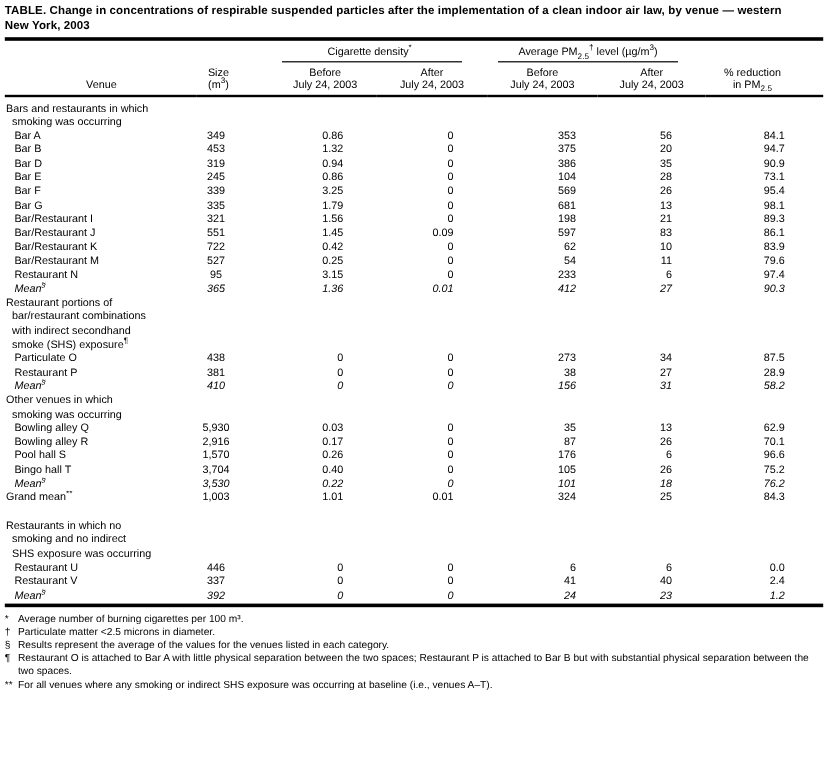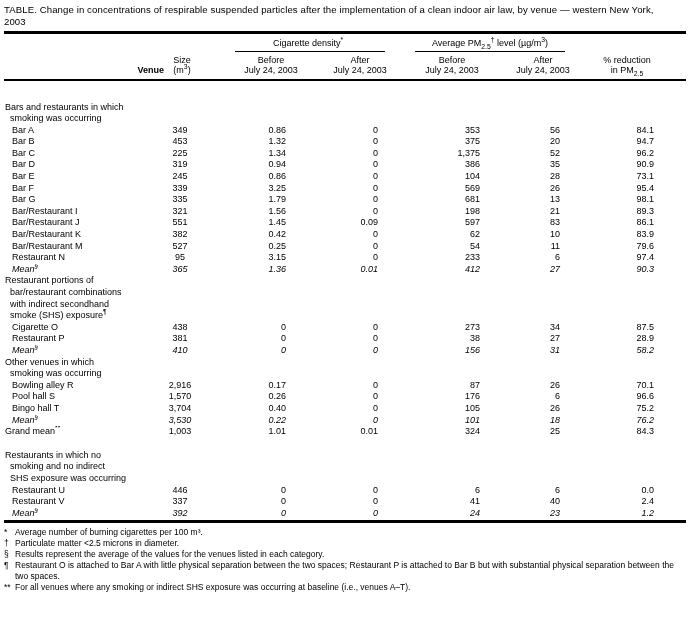--- a/index.html
+++ b/index.html
@@ -4,50 +4,50 @@
 <style>
   html,body { margin:0; padding:0; background:#fff; }
   body {
     width:690px; height:637px; overflow:hidden;
     font-family:"Liberation Sans","DejaVu Sans",sans-serif;
     color:#000; -webkit-font-smoothing:antialiased;
   }
   .page { padding:4px 4px 0 4px; }
 
   .title {
-    font-size:9.6px; font-weight:normal; line-height:12px;
+    font-size:9.6px; font-weight:bold; line-height:12px;
     letter-spacing:0.1px; margin-bottom:3px; width:660px;
   }
   .rule-thick { height:2.5px; background:#000; width:682px; }
 
   table { border-collapse:collapse; table-layout:fixed; width:682px; }
   col.c-venue{width:160px} col.c-size{width:46px} col.c-cb{width:104px}
   col.c-ca{width:92px} col.c-pb{width:92px} col.c-pa{width:90px} col.c-pct{width:98px}
 
   thead td, thead th { padding:0; font-weight:normal; vertical-align:bottom; }
   .group-row td { padding-top:4px; }
   .group-label { text-align:center; font-size:9px; line-height:11px; padding-bottom:2px; }
   .group-label.pm { padding-right:14px; }
   .group-rule { border-bottom:1.2px solid #000; height:0; }
   .group-rule.cig { margin:0 21px 0 25px; }
   .group-rule.pm  { margin:0 23px 0 9px; }
   .sub-row th {
     font-size:9px; line-height:10.5px; text-align:center;
     padding-top:3px; padding-bottom:3px; border-bottom:2.5px solid #000;
   }
-  .sub-row th.venue-h { text-align:right; padding-left:1px;font-weight:bold; }
+  .sub-row th.venue-h { text-align:center; padding-left:1px; }
   .sub-row th.size-h  { padding-right:10px; }
   .sub-row th.cb-h    { padding-left:18px; }
   .sub-row th.pct-h   { padding-right:20px; }
 
   tbody td {
     padding:0; font-size:9px; line-height:11.6px; white-space:nowrap;
     overflow:hidden; vertical-align:bottom;
   }
-  tbody tr:first-child td { padding-top:21px; }
+  tbody tr:first-child td { padding-top:4px; }
   td.venue { padding-left:8px; text-align:left; }
   tr.flush td.venue { padding-left:1px; }
   td.num { text-align:right; }
   td.num.c0 { padding-right:14px;text-align:center; }
   td.num.c1 { padding-right:28px; }
   td.num.c2 { padding-right:28px; }
   td.num.c3 { padding-right:18px; }
   td.num.c4 { padding-right:28px;margin-top:12px; }
   td.num.c5 { padding-right:32px; }
   tr.mean td { font-style:italic; }
@@ -141,29 +141,20 @@
         <tr>
           <td class="venue">Bar B</td>
           <td class="num c0">453</td>
           <td class="num c1">1.32</td>
           <td class="num c2">0</td>
           <td class="num c3">375</td>
           <td class="num c4">20</td>
           <td class="num c5">94.7</td>
         </tr>
         <tr>
-          <td class="venue">Bar C</td>
-          <td class="num c0">225</td>
-          <td class="num c1">1.34</td>
-          <td class="num c2">0</td>
-          <td class="num c3">1,375</td>
-          <td class="num c4">52</td>
-          <td class="num c5">96.2</td>
-        </tr>
-        <tr>
           <td class="venue">Bar D</td>
           <td class="num c0">319</td>
           <td class="num c1">0.94</td>
           <td class="num c2">0</td>
           <td class="num c3">386</td>
           <td class="num c4">35</td>
           <td class="num c5">90.9</td>
         </tr>
         <tr>
           <td class="venue">Bar E</td>
@@ -205,21 +196,21 @@
           <td class="venue">Bar/Restaurant J</td>
           <td class="num c0">551</td>
           <td class="num c1">1.45</td>
           <td class="num c2">0.09</td>
           <td class="num c3">597</td>
           <td class="num c4">83</td>
           <td class="num c5">86.1</td>
         </tr>
         <tr>
           <td class="venue">Bar/Restaurant K</td>
-          <td class="num c0">382</td>
+          <td class="num c0">722</td>
           <td class="num c1">0.42</td>
           <td class="num c2">0</td>
           <td class="num c3">62</td>
           <td class="num c4">10</td>
           <td class="num c5">83.9</td>
         </tr>
         <tr>
           <td class="venue">Bar/Restaurant M</td>
           <td class="num c0">527</td>
           <td class="num c1">0.25</td>
@@ -248,21 +239,21 @@
         </tr>
         <tr class="section-header">
           <td colspan="7">
             <div class="sh">Restaurant portions of</div>
             <div class="sh cont">bar/restaurant combinations</div>
             <div class="sh cont">with indirect secondhand</div>
             <div class="sh cont">smoke (SHS) exposure<sup>¶</sup></div>
           </td>
         </tr>
         <tr>
-          <td class="venue">Cigarette O</td>
+          <td class="venue">Particulate O</td>
           <td class="num c0">438</td>
           <td class="num c1">0</td>
           <td class="num c2">0</td>
           <td class="num c3">273</td>
           <td class="num c4">34</td>
           <td class="num c5">87.5</td>
         </tr>
         <tr>
           <td class="venue">Restaurant P</td>
           <td class="num c0">381</td>
@@ -279,20 +270,29 @@
           <td class="num c2">0</td>
           <td class="num c3">156</td>
           <td class="num c4">31</td>
           <td class="num c5">58.2</td>
         </tr>
         <tr class="section-header">
           <td colspan="7">
             <div class="sh">Other venues in which</div>
             <div class="sh cont">smoking was occurring</div>
           </td>
+        </tr>
+        <tr>
+          <td class="venue">Bowling alley Q</td>
+          <td class="num c0">5,930</td>
+          <td class="num c1">0.03</td>
+          <td class="num c2">0</td>
+          <td class="num c3">35</td>
+          <td class="num c4">13</td>
+          <td class="num c5">62.9</td>
         </tr>
         <tr>
           <td class="venue">Bowling alley R</td>
           <td class="num c0">2,916</td>
           <td class="num c1">0.17</td>
           <td class="num c2">0</td>
           <td class="num c3">87</td>
           <td class="num c4">26</td>
           <td class="num c5">70.1</td>
         </tr>

